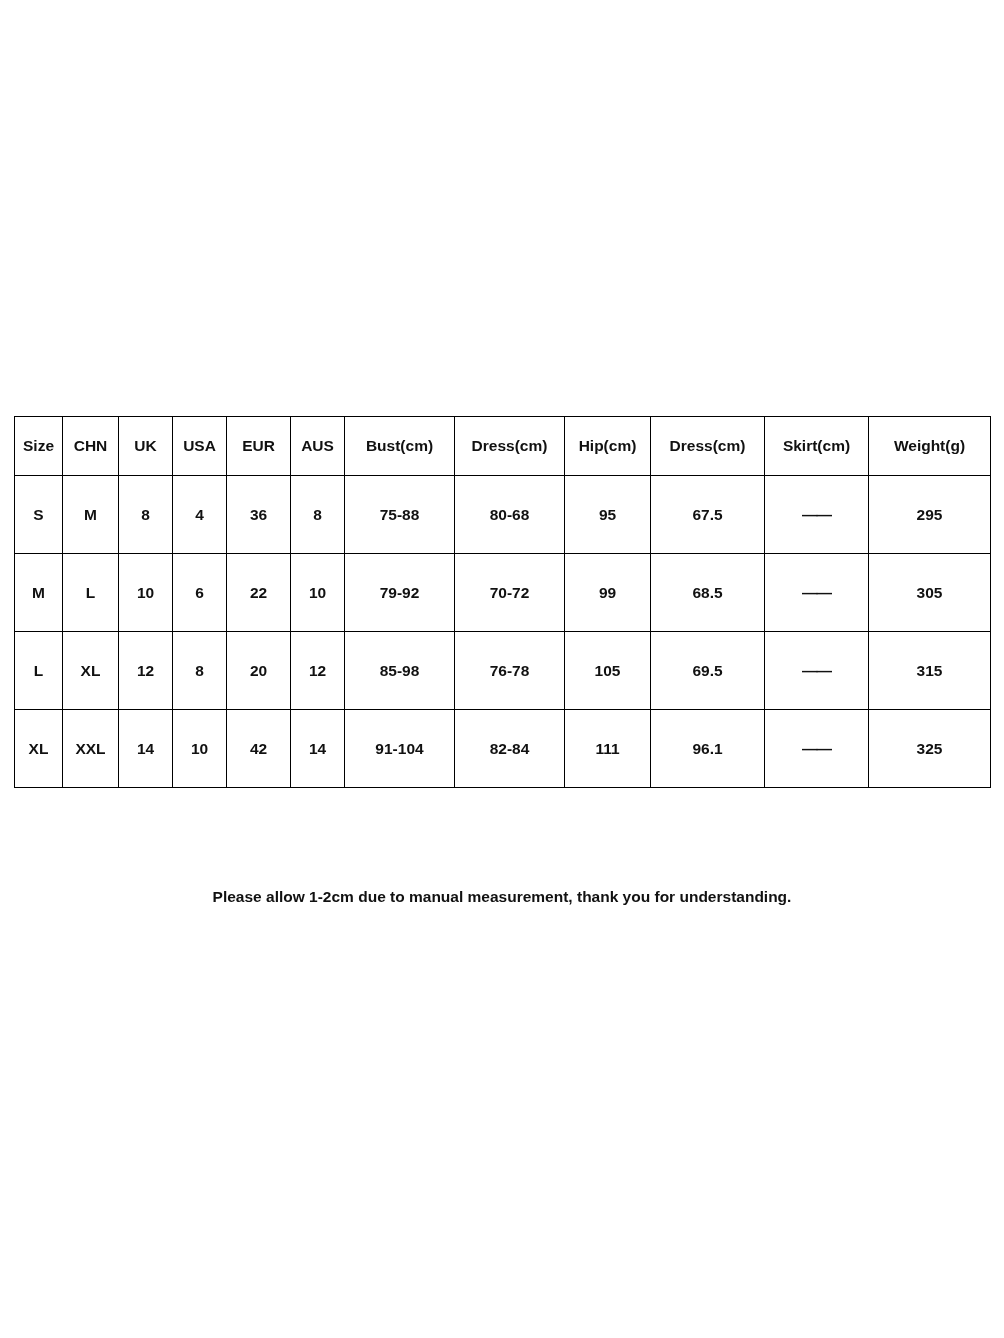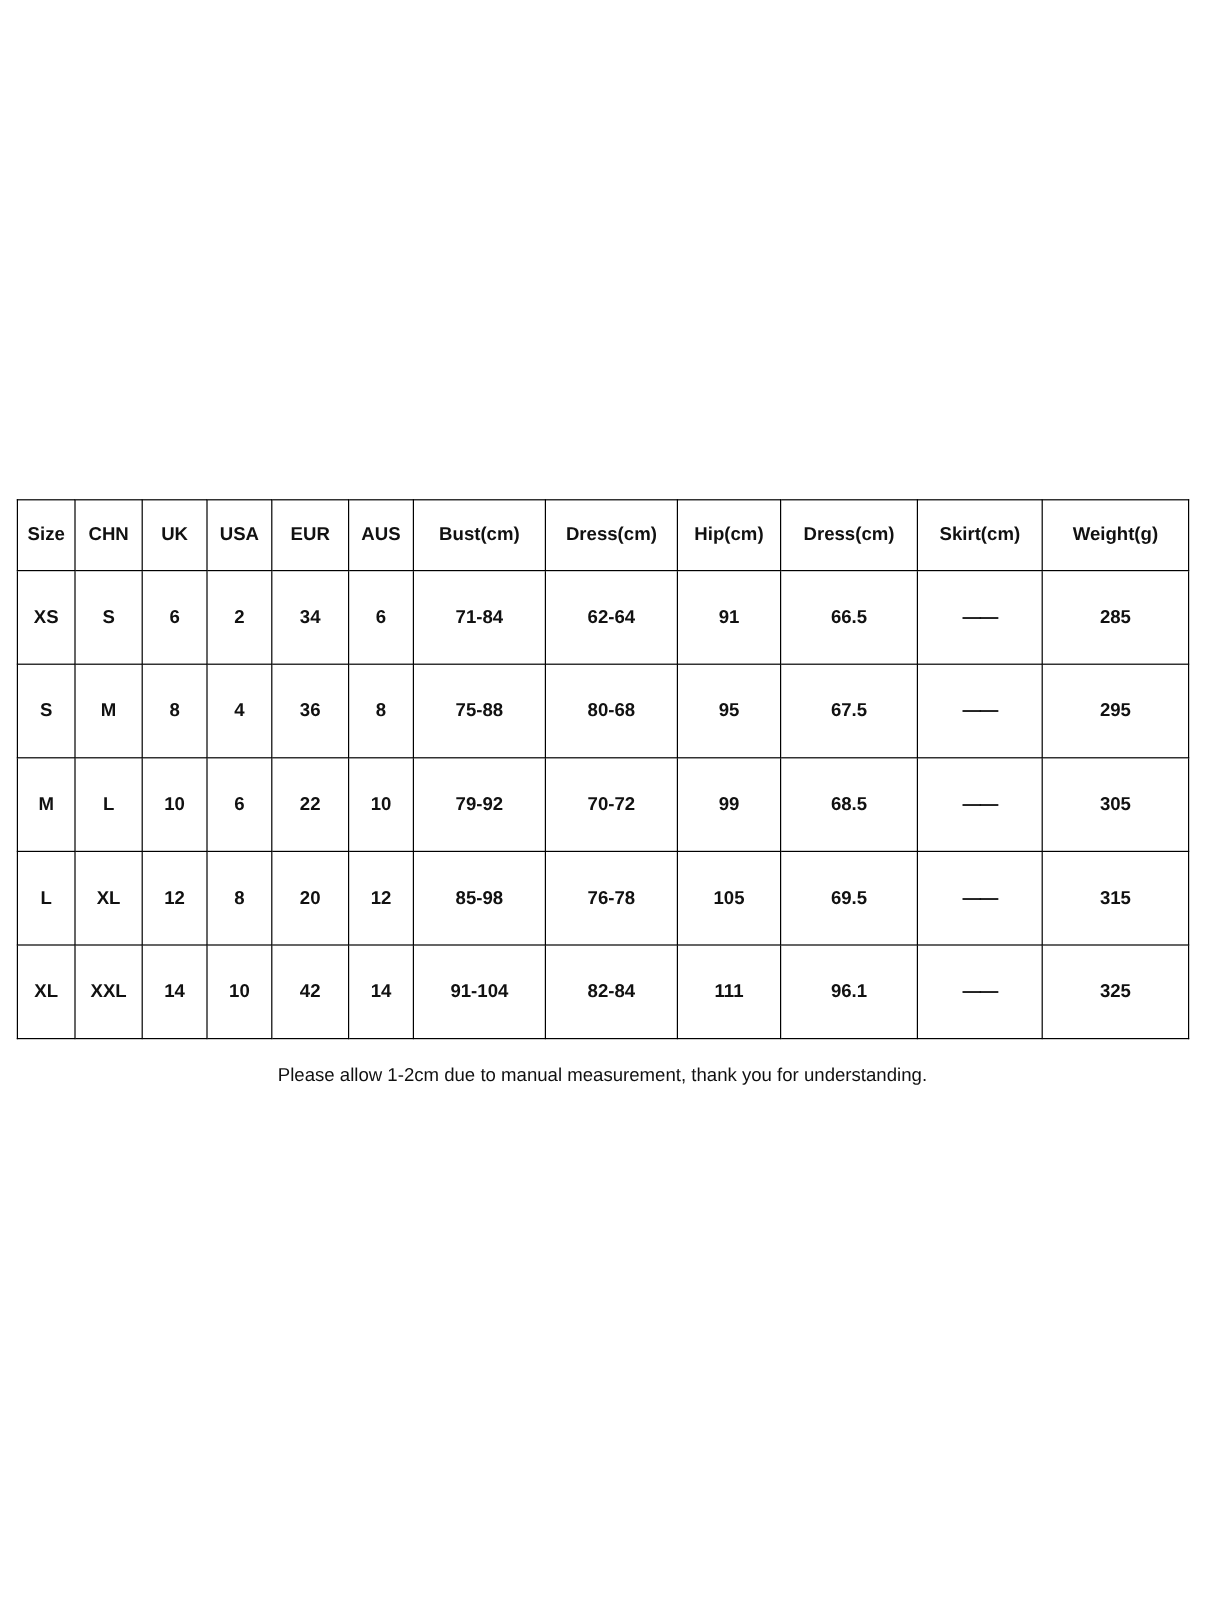--- a/index.html
+++ b/index.html
@@ -72,21 +72,21 @@
     font-size: 15.5px;
   }
 
   .notes {
     position: absolute;
     left: 0;
     top: 884px;
     width: 1004px;
     text-align: center;
     font-size: 15.5px;
-    font-weight: normal;
+    font-weight: bold;
     line-height: 25px;
     color: #111111;
   }
   .notes div {
     white-space: nowrap;
   }
 </style>
 </head>
 <body>
 
@@ -118,34 +118,20 @@
           <th>AUS</th>
           <th>Bust(cm)</th>
           <th>Dress(cm)</th>
           <th>Hip(cm)</th>
           <th>Dress(cm)</th>
           <th>Skirt(cm)</th>
           <th>Weight(g)</th>
         </tr>
       </thead>
       <tbody>
-        <tr>
-          <td>XS</td>
-          <td>S</td>
-          <td>6</td>
-          <td>2</td>
-          <td>34</td>
-          <td>6</td>
-          <td>71-84</td>
-          <td>62-64</td>
-          <td>91</td>
-          <td>66.5</td>
-          <td><span class="dash">——</span></td>
-          <td>285</td>
-        </tr>
         <tr>
           <td>S</td>
           <td>M</td>
           <td>8</td>
           <td>4</td>
           <td>36</td>
           <td>8</td>
           <td>75-88</td>
           <td>80-68</td>
           <td>95</td>

